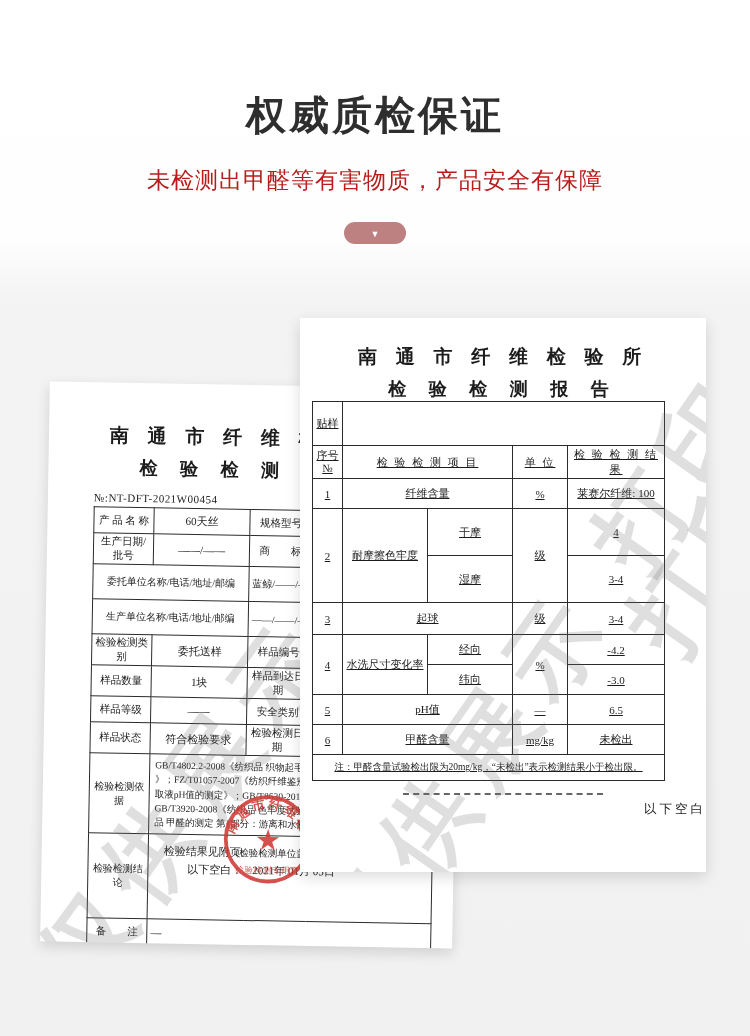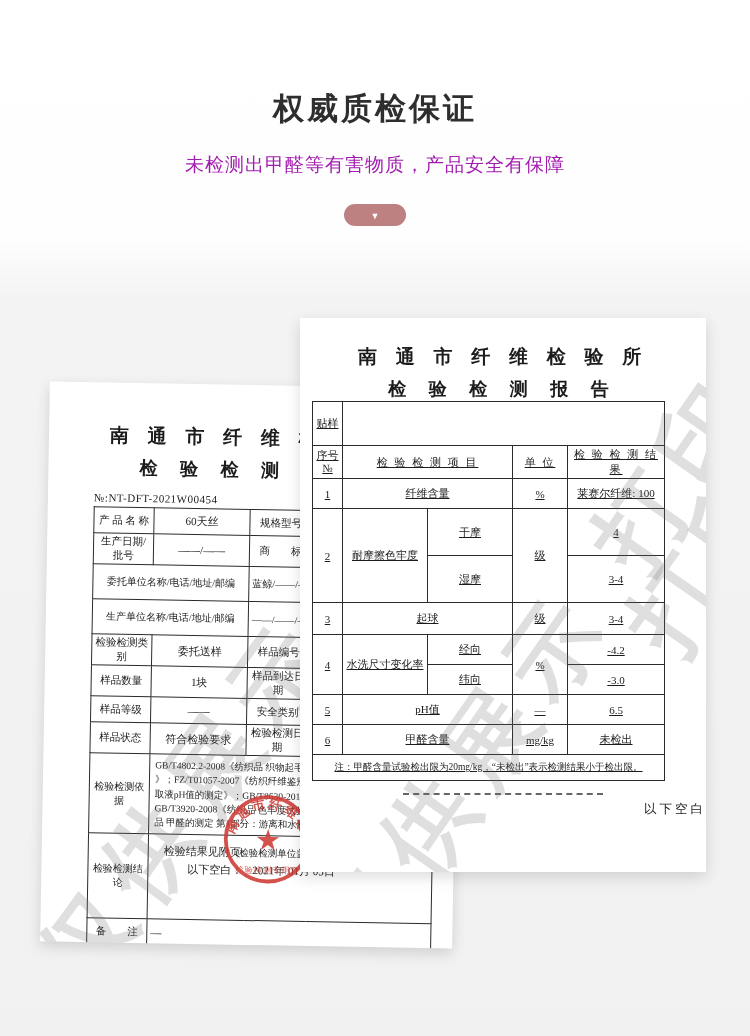--- a/index.html
+++ b/index.html
@@ -5,24 +5,24 @@
   * { margin:0; padding:0; box-sizing:border-box; }
   html,body { width:750px; }
   body{
     font-family:"Liberation Sans", sans-serif;
     width:750px; height:1036px; position:relative; overflow:hidden;
     background:linear-gradient(180deg,#ffffff 0px,#fefefe 240px,#f4f3f3 300px,#f2f1f1 1036px);
   }
   
   .hero{ position:absolute; top:0; left:0; width:750px; text-align:center; }
   .hero-title{
-    margin-top:88px; font-size:31px; font-weight:700; color:#2e2e2e;
+    margin-top:88px; font-size:40px; font-weight:700; color:#2e2e2e;
     letter-spacing:3px; font-family:Liberation Sans, sans-serif;
   }
-  .hero-sub{ margin-top:22px; font-size:19px; color:#a21caf; letter-spacing:1px; }
+  .hero-sub{ margin-top:22px; font-size:23px; color:#b91c1c; letter-spacing:1px; }
   .pill{
     margin:26px auto 0; width:62px; height:22px; border-radius:11px;
     background:#bd8181; border:none; display:flex; align-items:center; justify-content:center;
     cursor:pointer;
   }
   .pill .tri{ color:#ffffff; font-size:9px; line-height:1; transform:translateY(0.5px); }
 
   
   .doc{
     position:absolute; background:#ffffff; overflow:hidden;

